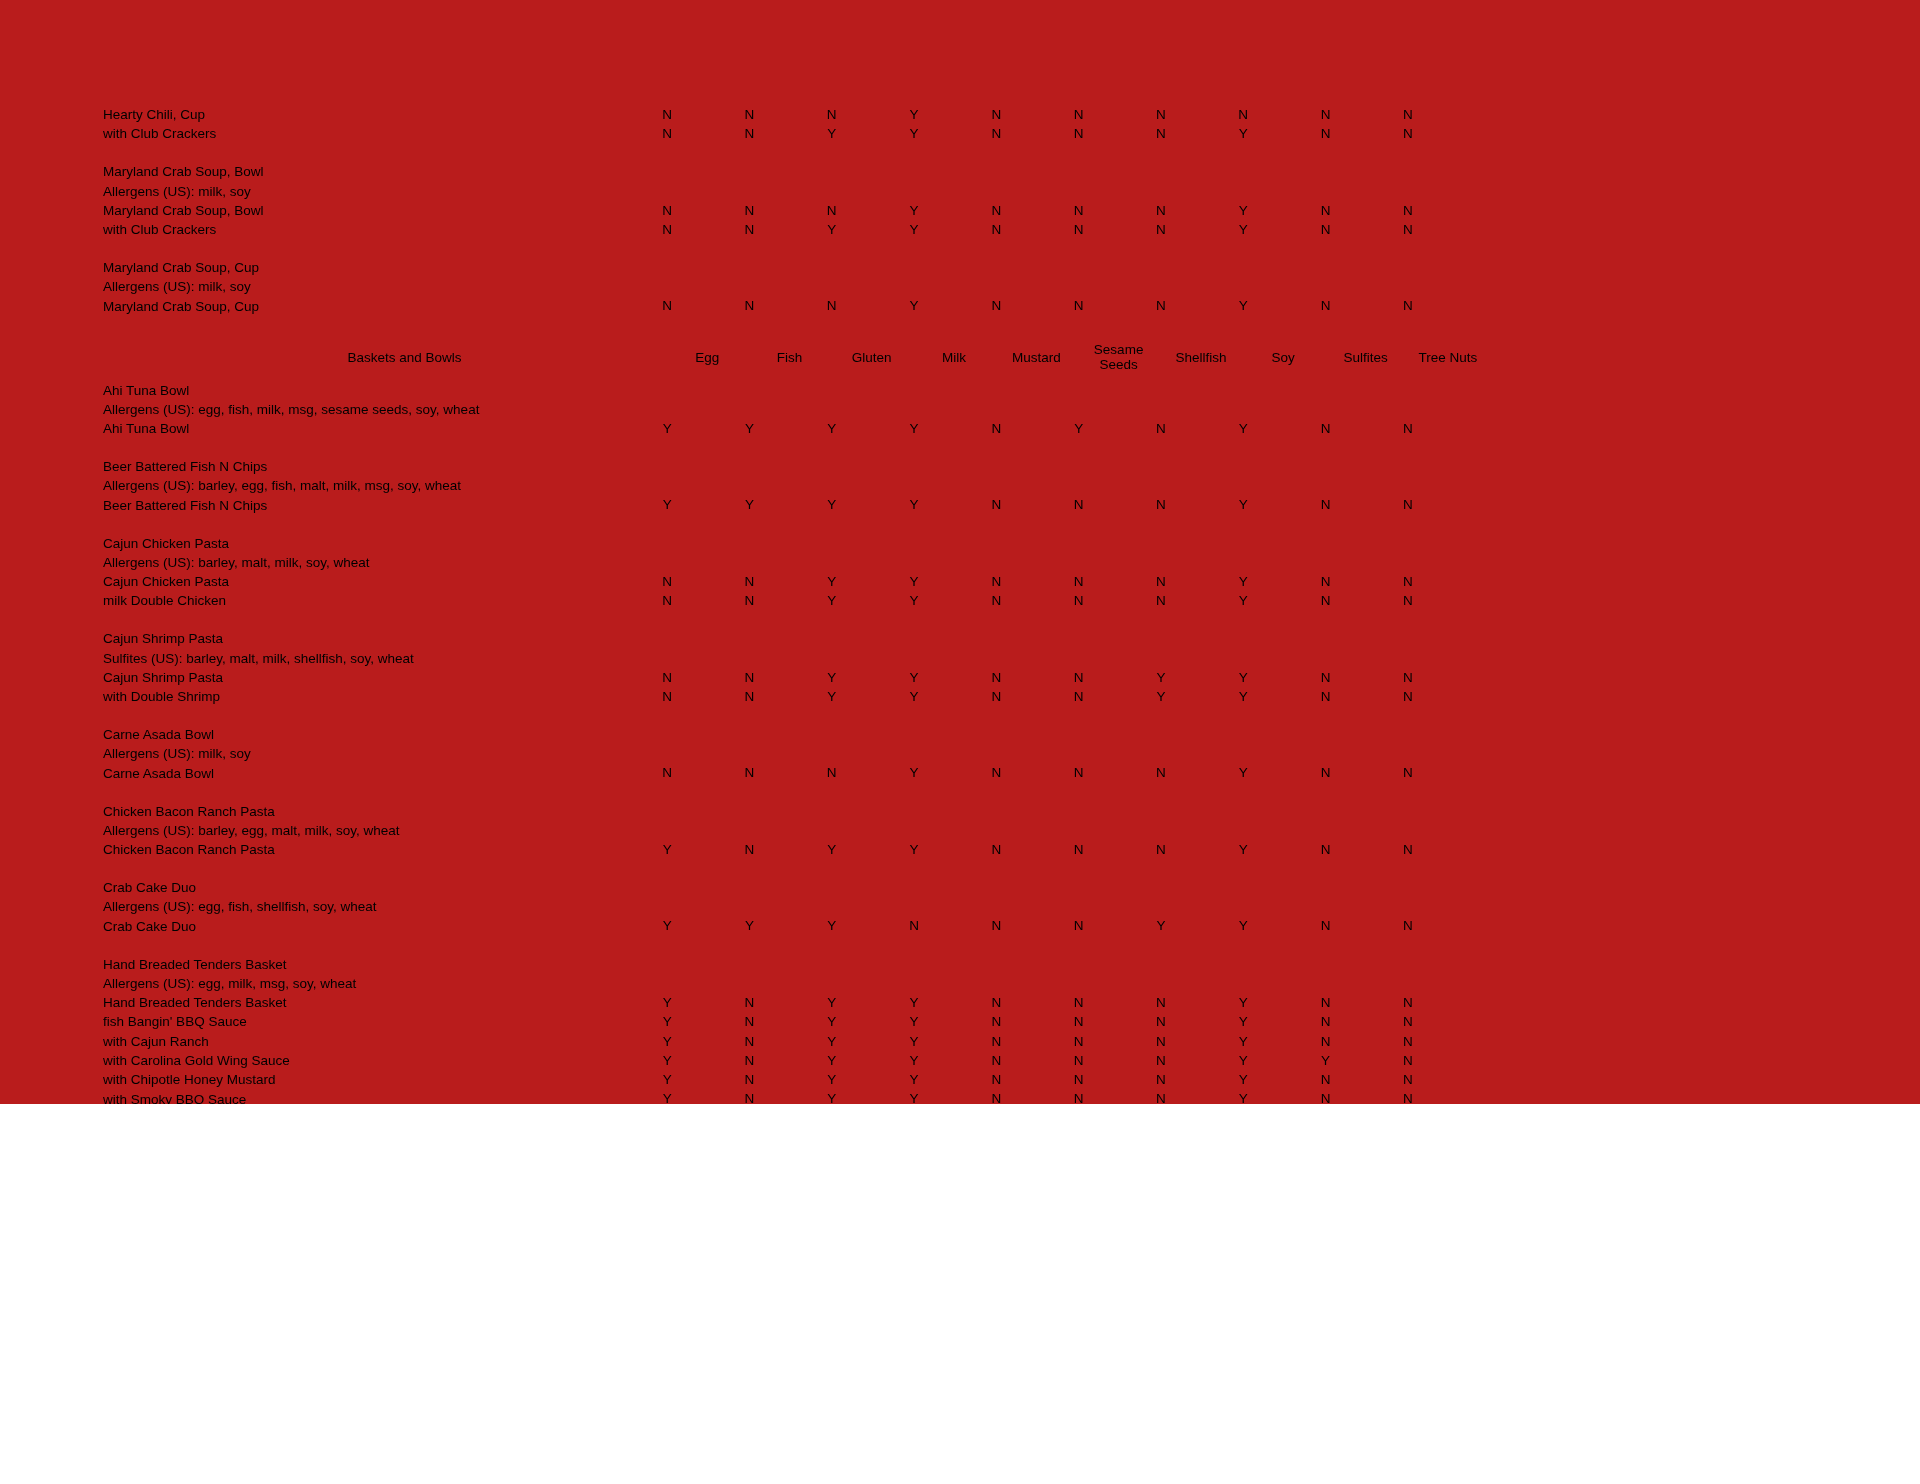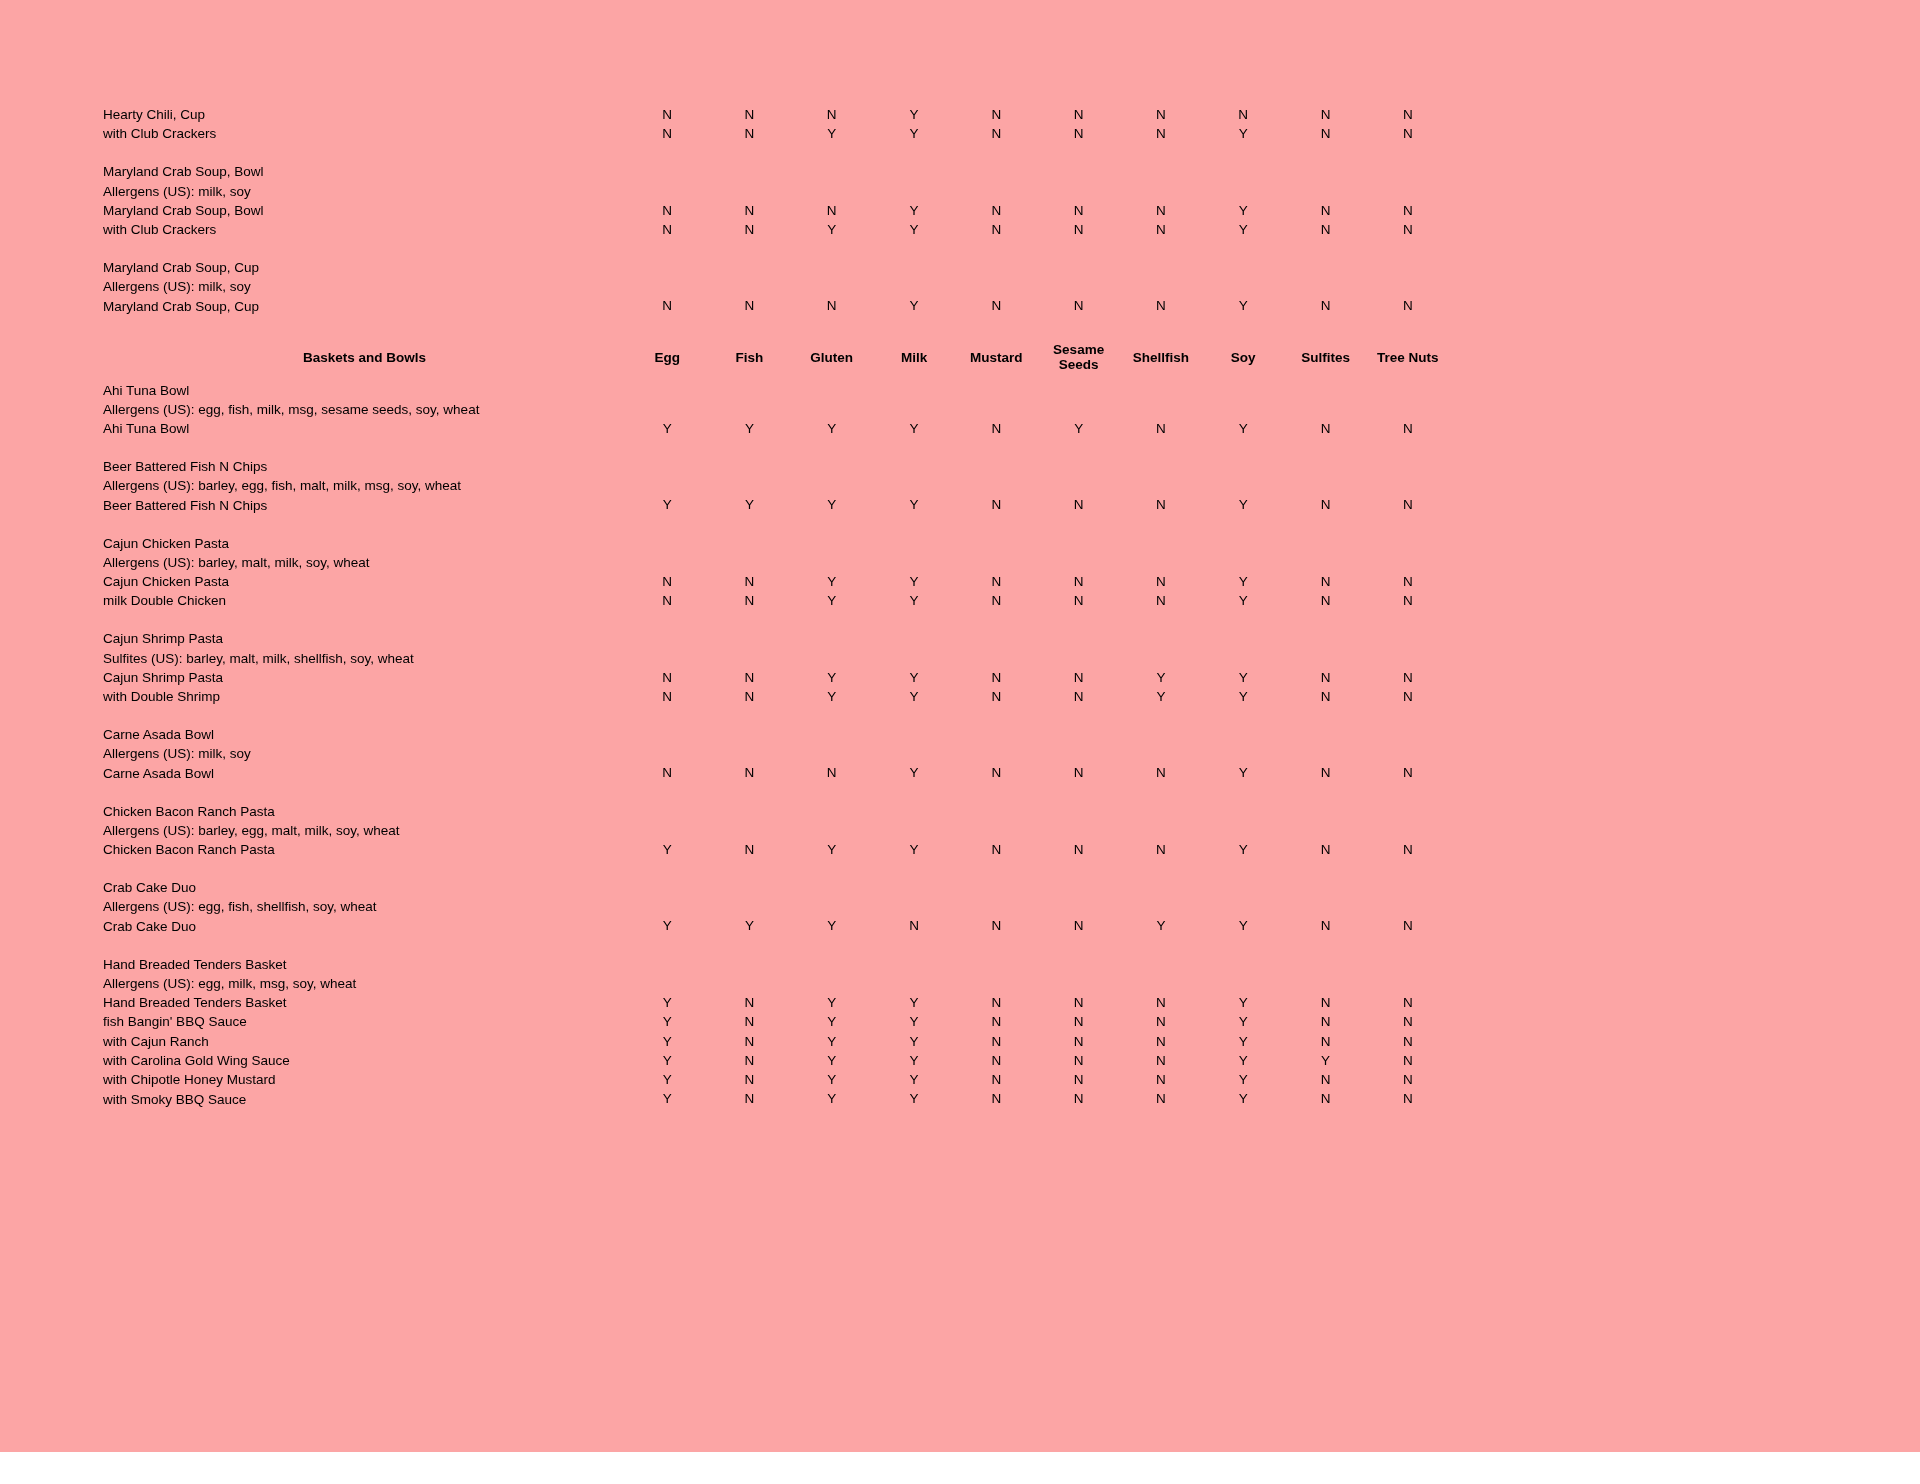--- a/index.html
+++ b/index.html
@@ -1,35 +1,36 @@
 <!DOCTYPE html>
 <html><head>
 <meta charset="utf-8">
 <style>
   html, body { margin: 0; padding: 0; background: #ffffff; }
   .page {
     width: 1920px;
-    height: 1452px;
-    background: #fca5a5;
+    height: 1104px;
+    background: #b91c1c;
     font-family: "Liberation Sans", sans-serif;
     font-size: 13.5px;
     color: #000000;
     box-sizing: border-box;
     padding-top: 105px;
     overflow: hidden;
   }
   .row {
     display: flex;
     height: 19.3px;
     align-items: center;
   }
   .row.spacer { height: 18.6px; }
   .row.header {
     height: 46px;
-    font-weight: bold;
+    font-weight: normal;
+    padding-left: 40px;
   }
   .label-cell {
     flex: 0 0 626px;
     padding-left: 103px;
     box-sizing: border-box;
     white-space: nowrap;
     overflow: visible;
   }
   .row.header .label-cell {
     text-align: center;

